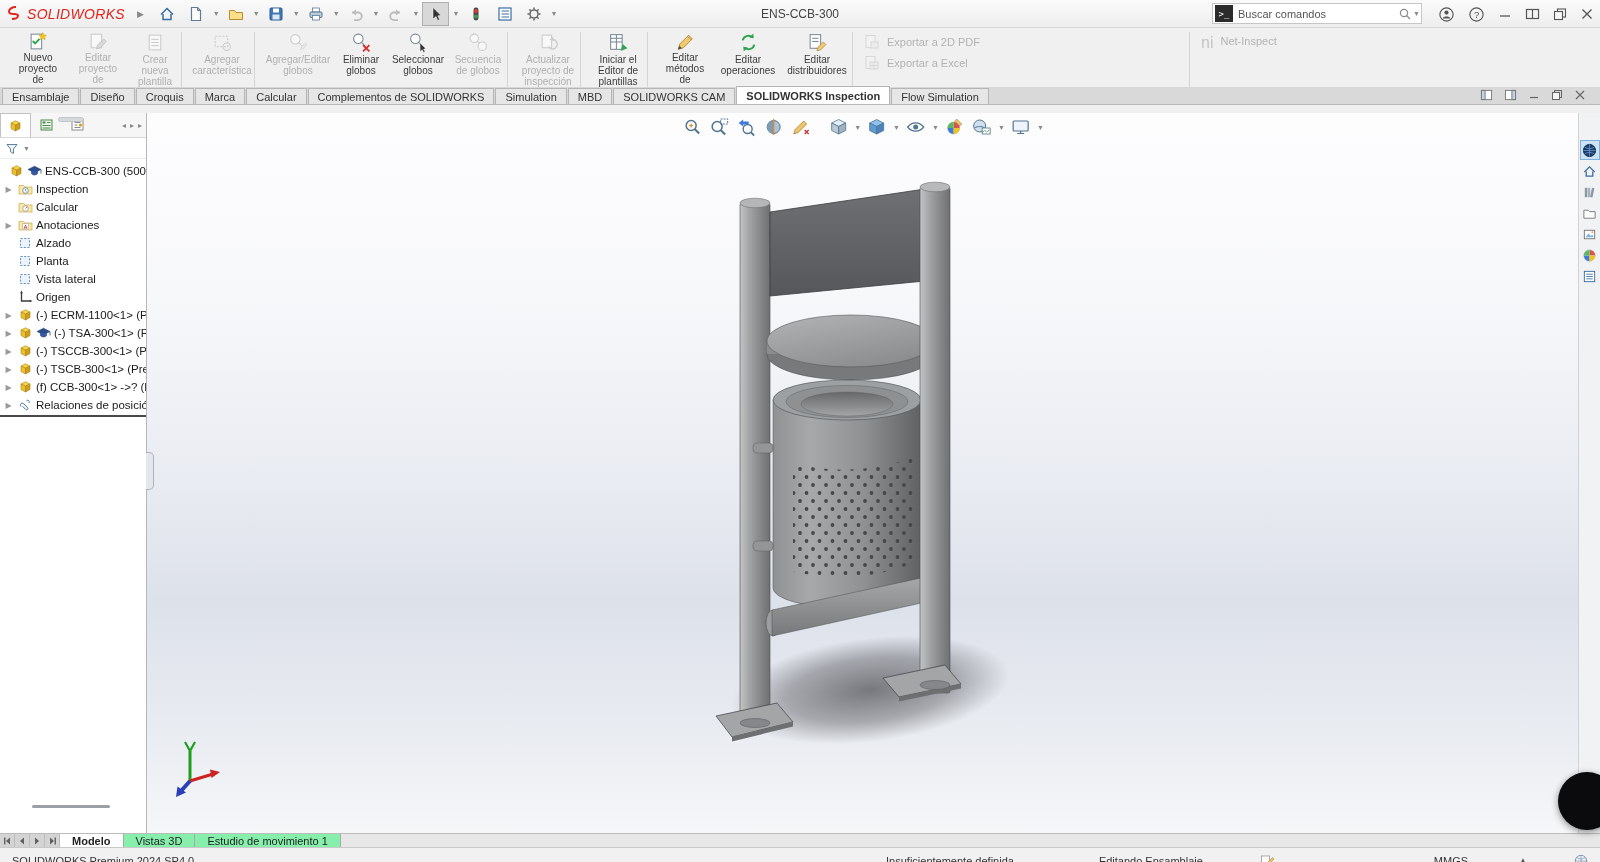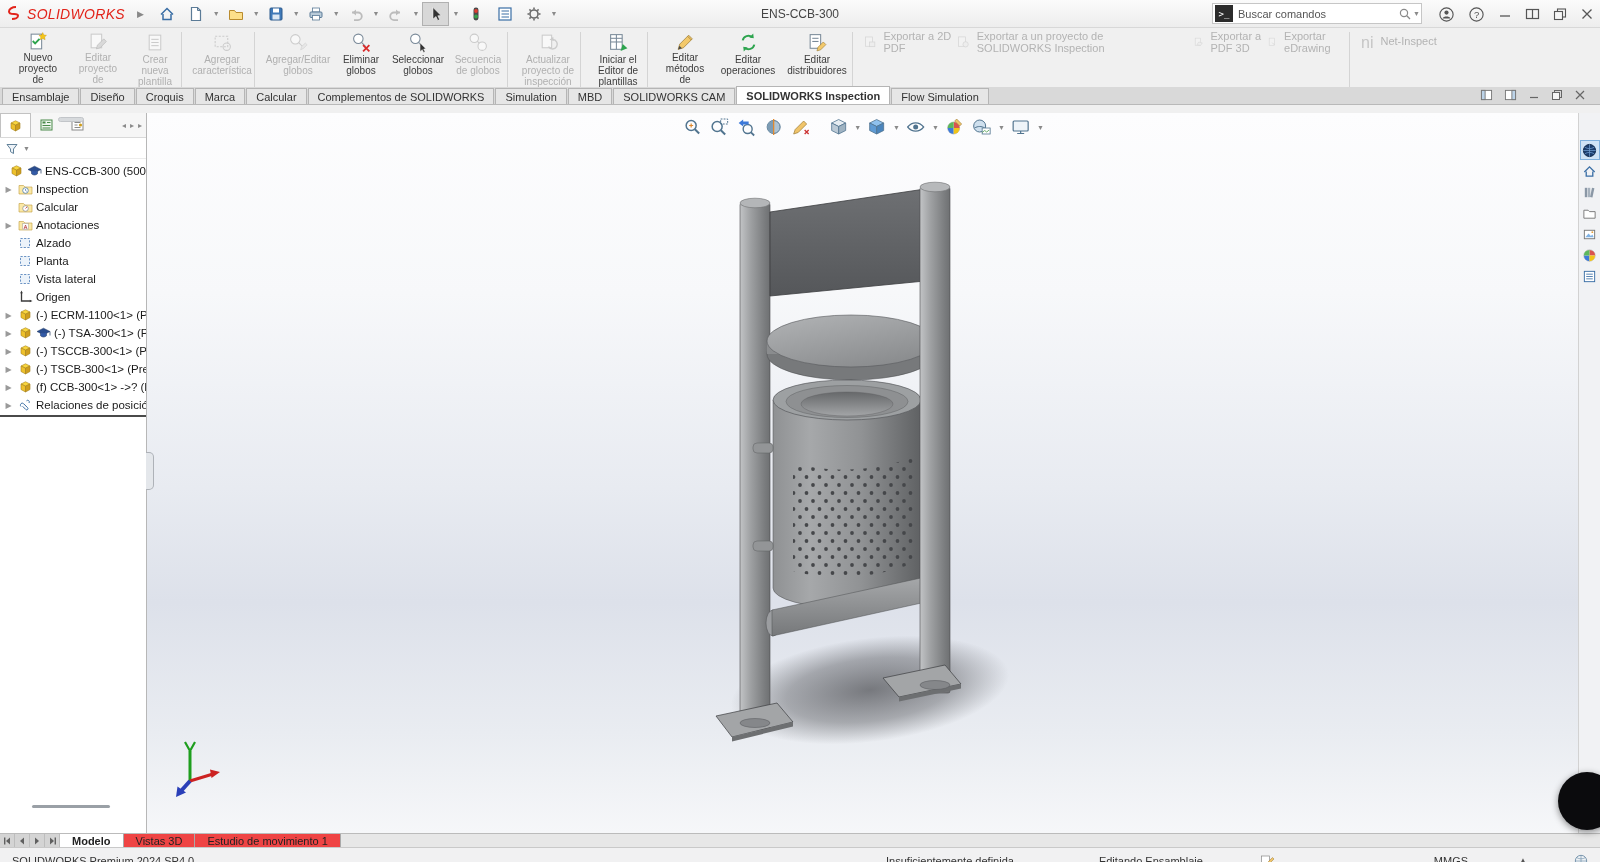--- a/index.html
+++ b/index.html
@@ -53,21 +53,21 @@
     background:#f0f0f0; border-bottom:1px solid #c6c6c6;
     display:flex; align-items:stretch; padding:1px 2px 1px 4px;
   }
   .rbtn { display:flex; flex-direction:column; align-items:center; padding:2px 2px; width:52px; flex:none;margin-left:8px; }
   .rbtn.w58 { width:58px; } .rbtn.w64 { width:64px; } .rbtn.w46 { width:46px; }
   .ricon { height:23px; display:flex; align-items:center; justify-content:center; }
   .rlabel { font-size:10px; line-height:1.12; text-align:center; color:#3c3c3c; }
   .rbtn.dis .rlabel { color:#b0b0b0; }
   .rbtn.dis svg, .xrow svg, .ni-ic { filter: grayscale(1) opacity(.5); }
   .rsep { width:1px; background:#d4d4d4; margin:3px 3px; flex:none; }
-  .rexports { display:flex; flex-direction:row; padding:3px 8px 0 8px; gap:2px; flex:none; }
+  .rexports { display:flex; flex-direction:column; padding:3px 8px 0 8px; gap:2px; flex:none; }
   .rexports.c1 { width:330px; } .rexports.c2 { width:160px; }
   .xrow { display:flex; align-items:center; gap:7px; color:#b3b3b3; font-size:11px; height:19px; }
   .ni { display:flex; align-items:flex-start; gap:7px; padding:6px 8px; color:#b3b3b3; font-size:11px; flex:none; }
   .ni-ic { font-weight:normal; font-size:16px; color:#9a9a9a; line-height:1; }
 
   
   .cmdtabs {
     position:absolute; top:87px; left:0; right:0; height:18px;
     background:#d9d9d9; border-bottom:1px solid #b9b9b9;
     display:flex; align-items:flex-end; padding-left:2px;
@@ -112,21 +112,21 @@
   .rightstrip { width:22px; flex:none; background:#f1f2f4; border-left:1px solid #d2d2d2; display:flex; flex-direction:column; align-items:center; padding-top:27px; gap:1px; }
   .rsbtn { width:20px; height:20px; display:flex; align-items:center; justify-content:center; }
   .rsbtn.active { background:#cfe3f6; border:1px solid #7fb0dd; }
 
   
   .bottomtabs {
     position:absolute; top:833px; left:0; right:0; height:14px;
     background:#e7e7e7; border-top:1px solid #bbb; display:flex; align-items:stretch;
   }
   .nbtn { width:15px; background:#d4d4d4; border-right:1px solid #bdbdbd; display:flex; align-items:center; justify-content:center; }
-  .btab { padding:0 12px; display:flex; align-items:center; background:#ef4444; border-right:1px solid #a9a9a9; font-size:11px; color:#222; white-space:nowrap; }
+  .btab { padding:0 12px; display:flex; align-items:center; background:#86efac; border-right:1px solid #a9a9a9; font-size:11px; color:#222; white-space:nowrap; }
   .btab.active { background:#fff; font-weight:bold; }
 
   
   .statusbar {
     position:absolute; top:847px; left:0; right:0; height:26px;
     background:#f1f1f2; border-top:1px solid #c9c9c9;
     display:flex; align-items:center; padding:0 12px; font-size:11px; color:#333;
   }
   .sb-right { margin-left:auto; display:flex; align-items:center;gap:29px; }
   .sb-right > * { flex:none; }
@@ -438,42 +438,28 @@
       <div class="xrow">
           <svg width="16" height="16" viewBox="0 0 16 16">
             <rect x="2" y="1.5" width="9" height="12" fill="#f4f4f4" stroke="#bdbdbd"></rect>
             <rect x="7" y="8" width="7" height="6" fill="#e9e9e9" stroke="#bdbdbd"></rect>
           </svg>
           <span>Exportar a 2D PDF</span>
         </div>
       <div class="xrow">
           <svg width="16" height="16" viewBox="0 0 16 16">
             <rect x="2" y="1.5" width="9" height="12" fill="#f4f4f4" stroke="#bdbdbd"></rect>
-            <circle cx="11" cy="11" r="3.4" fill="#e9e9e9" stroke="#bdbdbd"></circle>
-          </svg>
-          <span>Exportar a un proyecto de SOLIDWORKS Inspection</span>
-        </div>
-    </div>
-
-    <div class="rexports c2">
-      <div class="xrow">
-          <svg width="16" height="16" viewBox="0 0 16 16">
-            <rect x="2" y="1.5" width="9" height="12" fill="#f4f4f4" stroke="#bdbdbd"></rect>
-            <polygon points="8,8 14,9.5 11,14 5,12.5" fill="#e9e9e9" stroke="#bdbdbd"></polygon>
-          </svg>
-          <span>Exportar a PDF 3D</span>
-        </div>
-      <div class="xrow">
-          <svg width="16" height="16" viewBox="0 0 16 16">
-            <rect x="2" y="1.5" width="9" height="12" fill="#f4f4f4" stroke="#bdbdbd"></rect>
-            <path d="M7 9l4 4" stroke="#bdbdbd" stroke-width="1.4"></path>
-          </svg>
-          <span>Exportar eDrawing</span>
-        </div>
-    </div>
+            <rect x="6" y="7" width="8" height="7" fill="#e9e9e9" stroke="#bdbdbd"></rect>
+            <line x1="6" y1="10.5" x2="14" y2="10.5" stroke="#bdbdbd"></line>
+            <line x1="10" y1="7" x2="10" y2="14" stroke="#bdbdbd"></line>
+          </svg>
+          <span>Exportar a Excel</span>
+        </div>
+    </div>
+
 
     <div class="rsep"></div>
     <div class="ni">
       <span class="ni-ic">ni</span>
       <span>Net-Inspect</span>
     </div>
   </div>
 
   <div class="cmdtabs">
     <div class="ctab">Ensamblaje</div>

